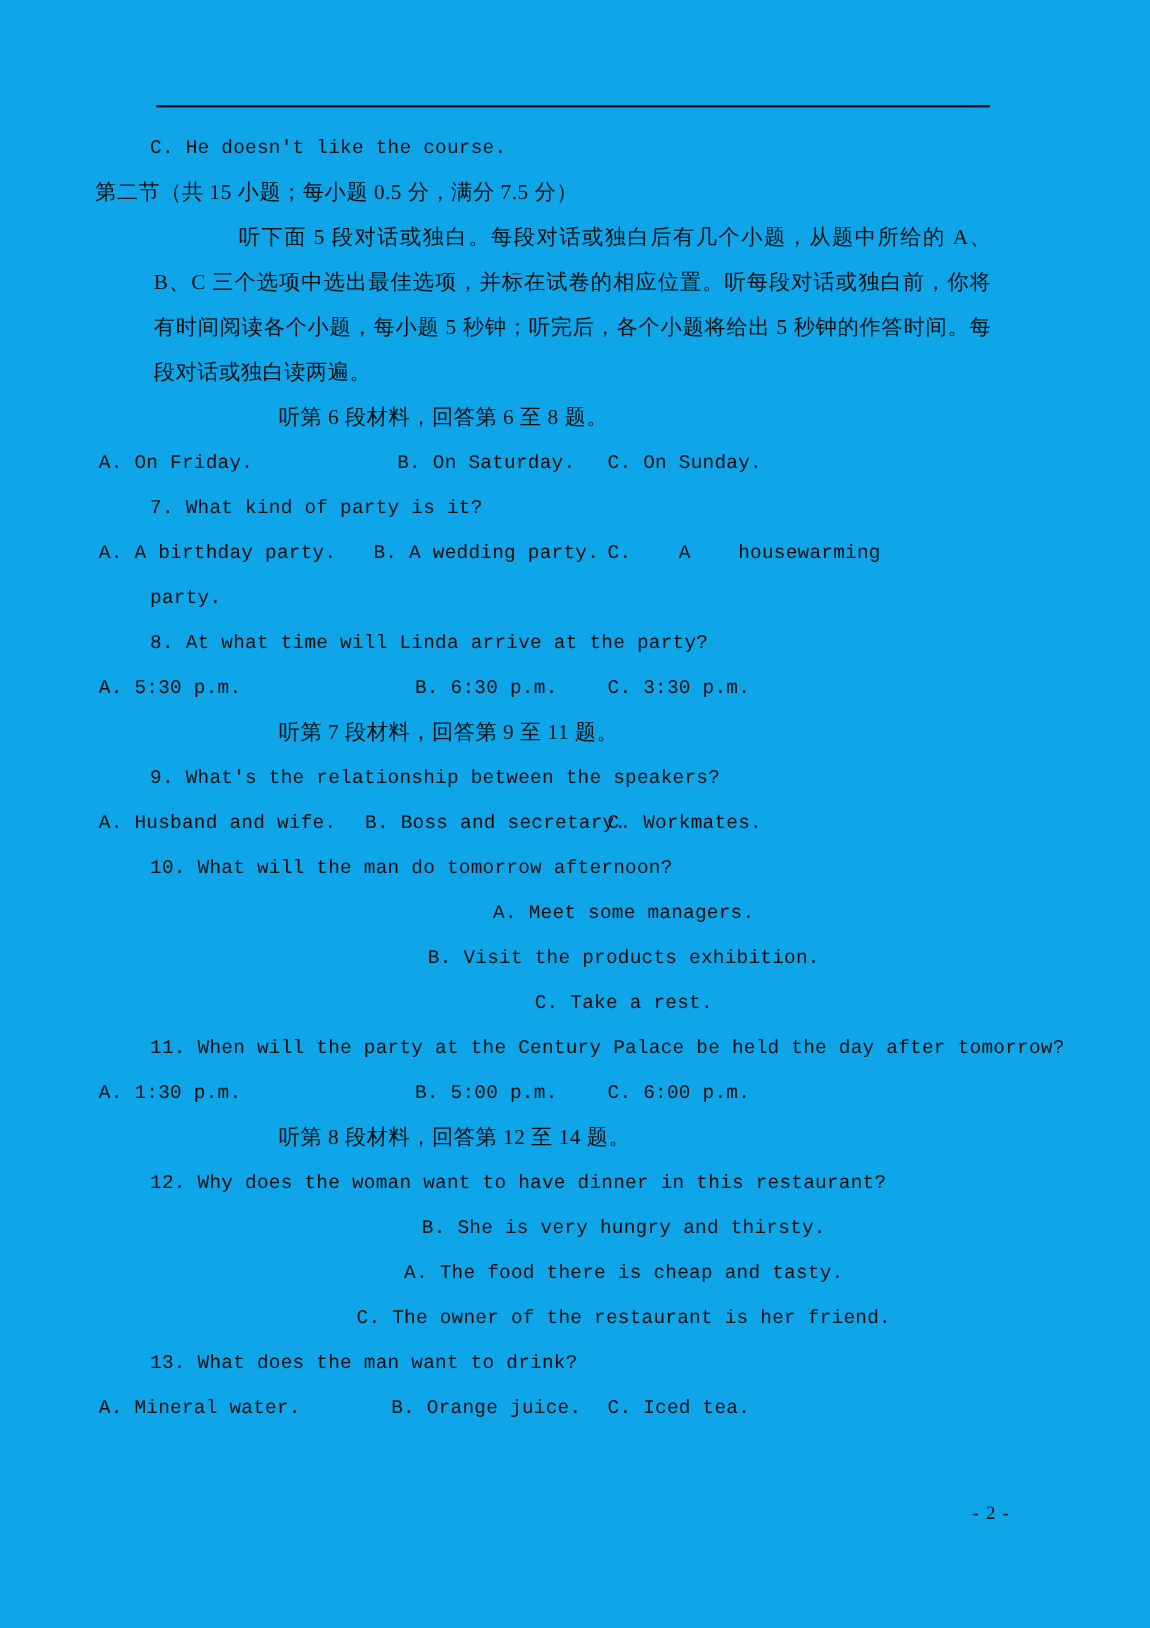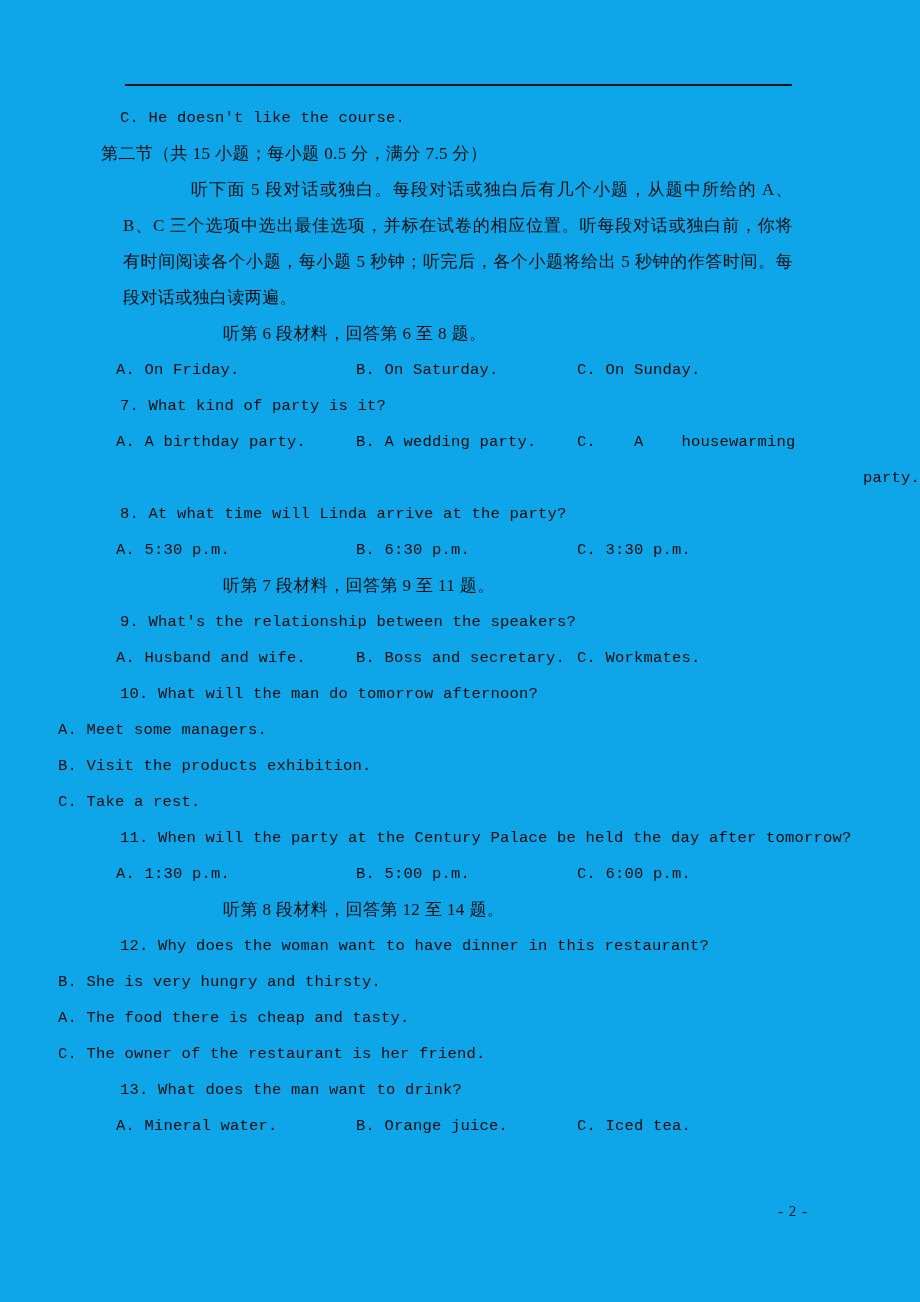--- a/index.html
+++ b/index.html
@@ -48,44 +48,43 @@
     font-family: "Liberation Serif", "DejaVu Serif", serif;
     font-size: 17px;
     line-height: 36px;
     letter-spacing: 0.4px;
   }
 
   .q-line {
     margin-left: 120px;
   }
   .opt-row {
-    margin-left: 116px;
+    margin-left: 79px;
     display: flex;
     align-items: baseline;
-    gap: 27px;
   }
   .opt-row .opt {
     white-space: pre;
   }
   
   .opt-a { width: 213px; flex: 0 0 213px; }
-  .opt-b { width: 194px; flex: 0 0 194px; }
+  .opt-b { width: 194px; flex: 0 0 194px; text-align: center; }
   .opt-c { flex: 0 0 auto; }
 
   .opt-stack {
-    margin-left: 58px;
+    margin-left: 78px;
+    text-align: center;
   }
 
   .opt-wrapcont {
     margin-left: 120px;
-    text-align: right;
   }
 
   .zh-sec {
-    margin-left: 101px;
+    margin-left: 76px;
   }
   .zh-indent {
     margin-left: 123px;
     text-indent: 68px;
     width: 670px;
     text-align: justify;
     text-justify: inter-character;
   }
   .zh-center-ind {
     margin-left: 123px;

